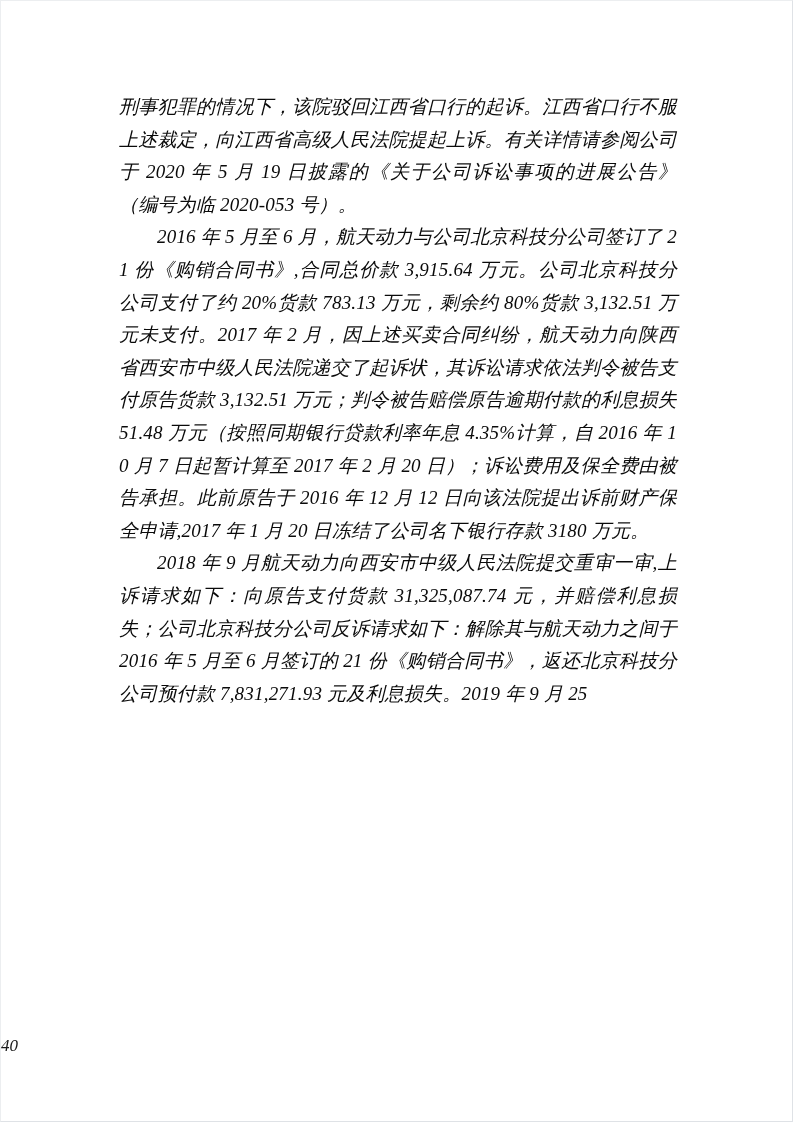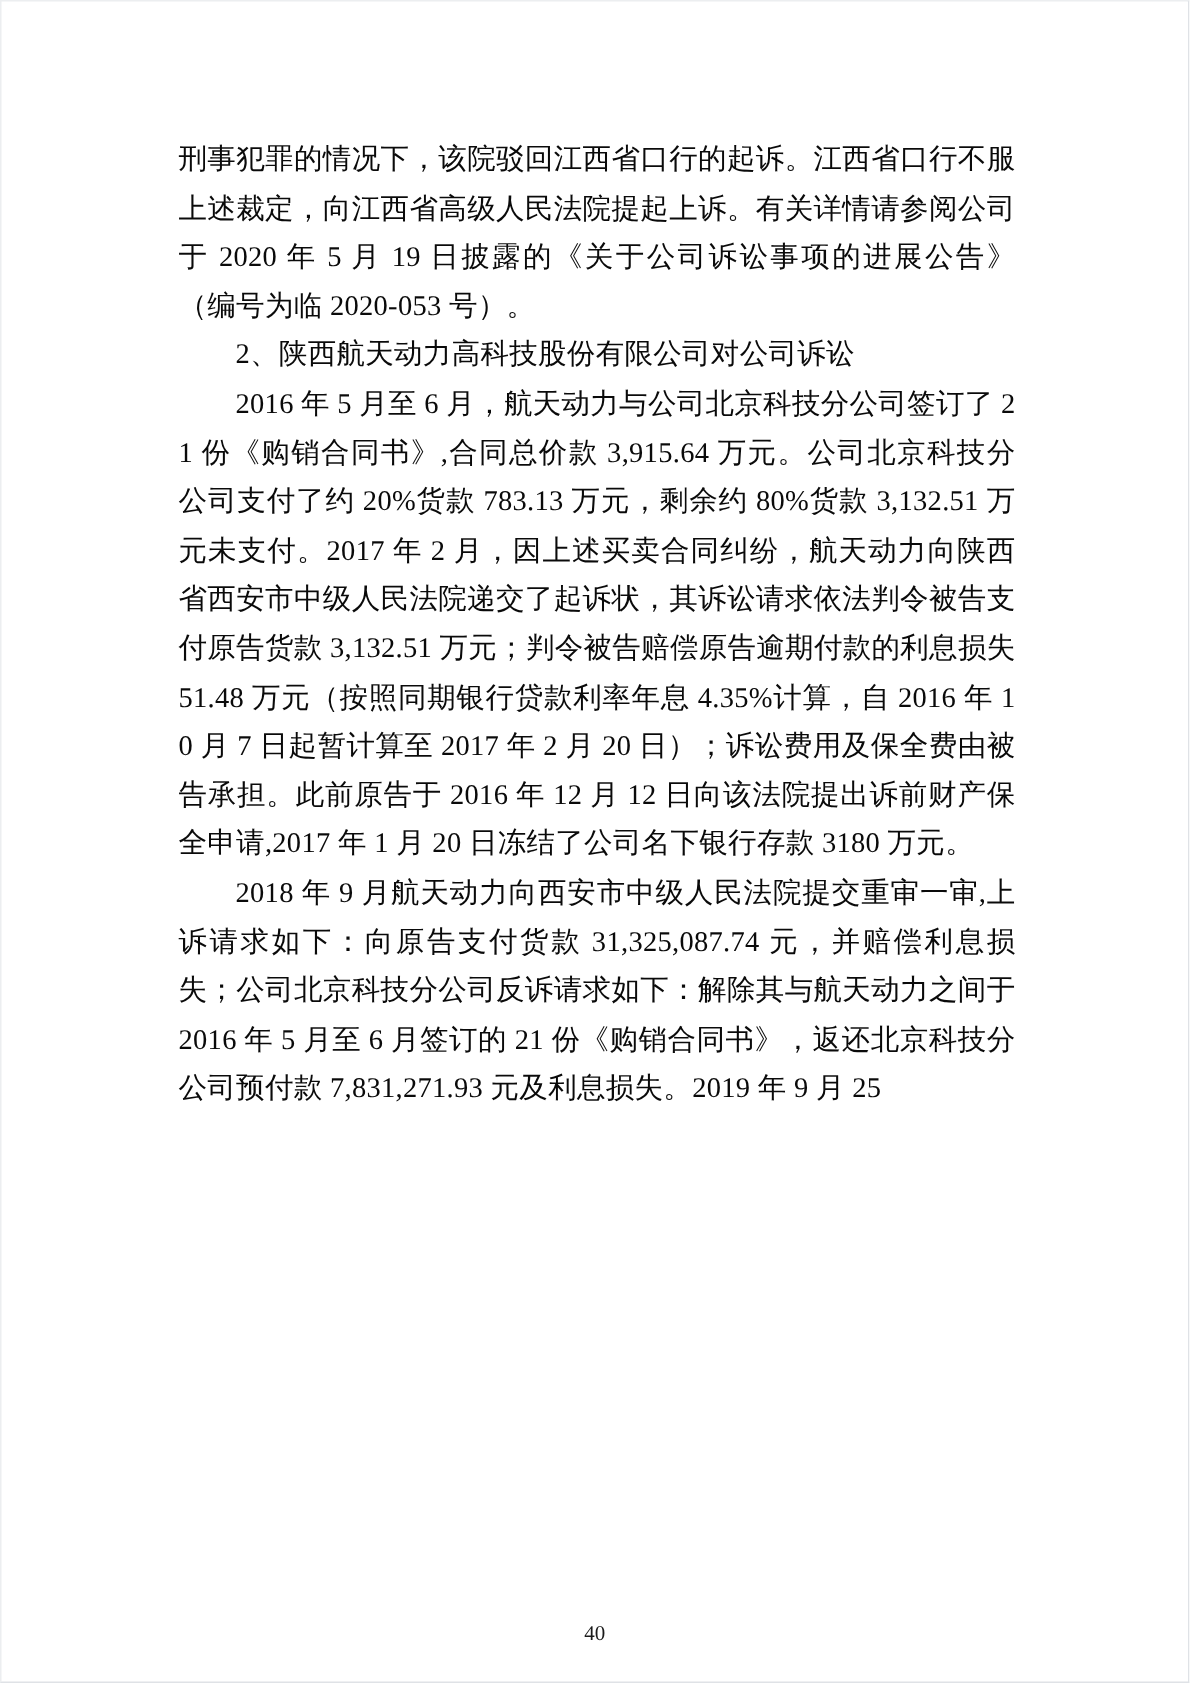--- a/index.html
+++ b/index.html
@@ -12,20 +12,21 @@
     width: 791px;
     height: 1120px;
     background: #ffffff;
     border: 1px solid #dfe2e6;
     border-top-color: #eceef0;
     border-left-color: #eceef0;
     box-sizing: content-box;
     overflow: hidden;
     font-family: "Liberation Serif", "DejaVu Serif", serif;
     color: #0a0a0a;
+    font-style: italic;
   }
   .content {
     position: absolute;
     left: 118px;
     top: 90px;
     width: 558px;
     font-size: 19px;
     line-height: 32.6px;
     text-align: justify;
     letter-spacing: 0.2px;
@@ -37,34 +38,32 @@
   }
   .para.no-indent {
     text-indent: 0;
   }
   .para.heading {
     
     font-weight: normal;
   }
   .page-number {
     position: absolute;
-    top: 1080px;
+    top: 1036px;
     left: 0;
     width: 100%;
-    text-align: center;
-    font-size: 14px;
+    font-size: 17px;
     line-height: 18px;
     color: #1a1a1a;
     font-family: "Liberation Serif", "DejaVu Serif", serif;
   }
 </style>
 </head>
 <body>
 
 <div class="page">
   <div class="content">
     <p class="para no-indent">刑事犯罪的情况下，该院驳回江西省口行的起诉。江西省口行不服上述裁定，向江西省高级人民法院提起上诉。有关详情请参阅公司于 2020 年 5 月 19 日披露的《关于公司诉讼事项的进展公告》（编号为临 2020-053 号）。</p>
-    <p class="para heading">2、陕西航天动力高科技股份有限公司对公司诉讼</p>
     <p class="para">2016 年 5 月至 6 月，航天动力与公司北京科技分公司签订了 21 份《购销合同书》,合同总价款 3,915.64 万元。公司北京科技分公司支付了约 20%货款 783.13 万元，剩余约 80%货款 3,132.51 万元未支付。2017 年 2 月，因上述买卖合同纠纷，航天动力向陕西省西安市中级人民法院递交了起诉状，其诉讼请求依法判令被告支付原告货款 3,132.51 万元；判令被告赔偿原告逾期付款的利息损失 51.48 万元（按照同期银行贷款利率年息 4.35%计算，自 2016 年 10 月 7 日起暂计算至 2017 年 2 月 20 日）；诉讼费用及保全费由被告承担。此前原告于 2016 年 12 月 12 日向该法院提出诉前财产保全申请,2017 年 1 月 20 日冻结了公司名下银行存款 3180 万元。</p>
     <p class="para">2018 年 9 月航天动力向西安市中级人民法院提交重审一审,上诉请求如下：向原告支付货款 31,325,087.74 元，并赔偿利息损失；公司北京科技分公司反诉请求如下：解除其与航天动力之间于 2016 年 5 月至 6 月签订的 21 份《购销合同书》，返还北京科技分公司预付款 7,831,271.93 元及利息损失。2019 年 9 月 25</p>
   </div>
   <div class="page-number">40</div>
 </div>
 
 </body></html>

